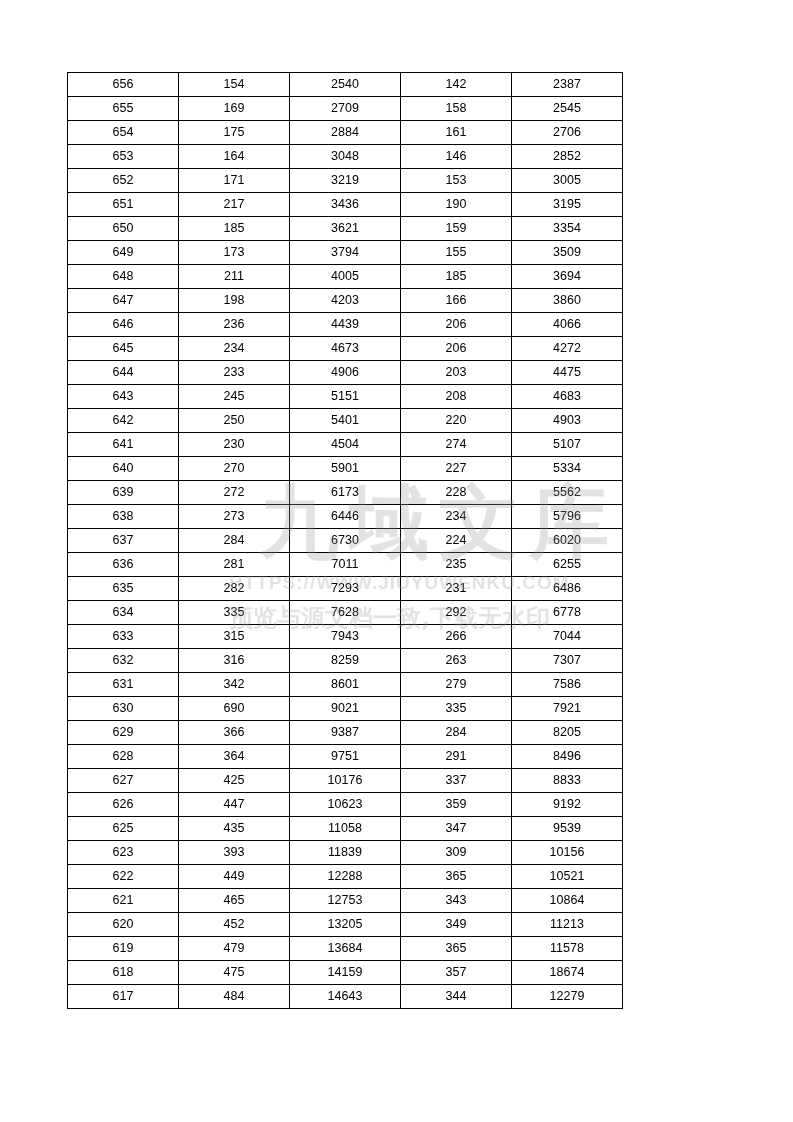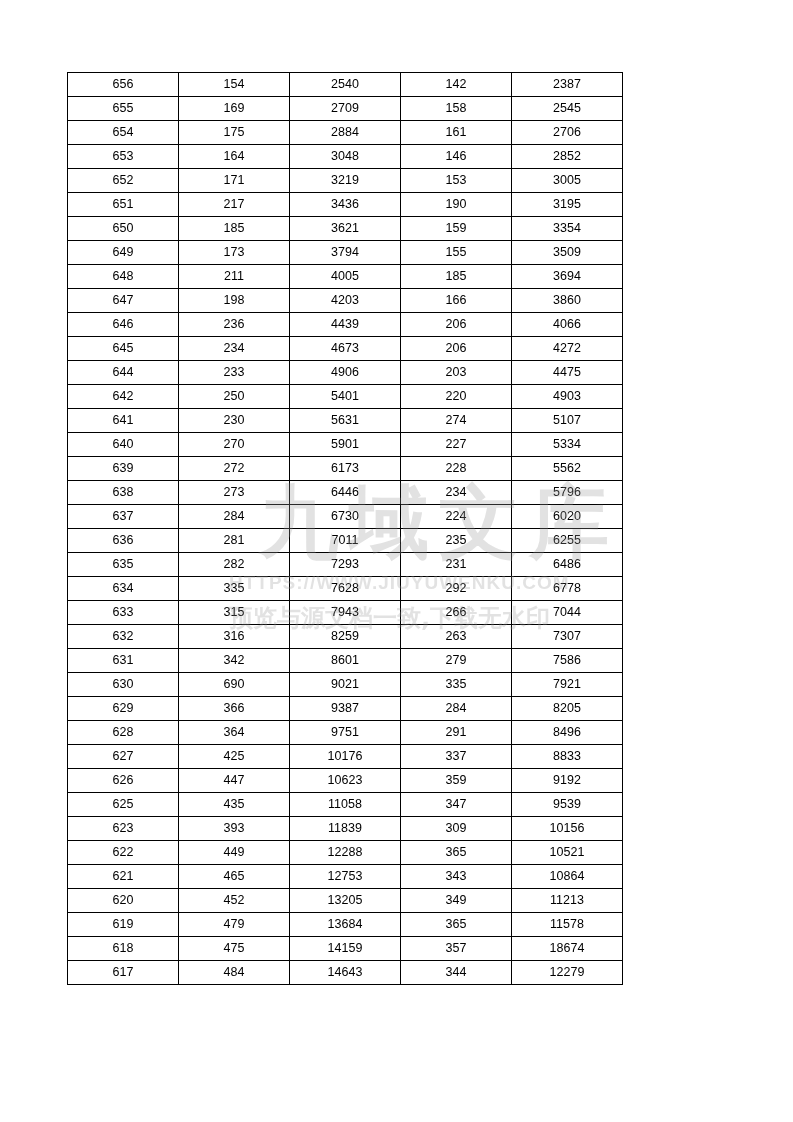--- a/index.html
+++ b/index.html
@@ -115,30 +115,37 @@
         <td>4272</td>
       </tr>
       <tr>
         <td>644</td>
         <td>233</td>
         <td>4906</td>
         <td>203</td>
         <td>4475</td>
       </tr>
       <tr>
+        <td>643</td>
+        <td>245</td>
+        <td>5151</td>
+        <td>208</td>
+        <td>4683</td>
+      </tr>
+      <tr>
         <td>642</td>
         <td>250</td>
         <td>5401</td>
         <td>220</td>
         <td>4903</td>
       </tr>
       <tr>
         <td>641</td>
         <td>230</td>
-        <td>5631</td>
+        <td>4504</td>
         <td>274</td>
         <td>5107</td>
       </tr>
       <tr>
         <td>640</td>
         <td>270</td>
         <td>5901</td>
         <td>227</td>
         <td>5334</td>
       </tr>

